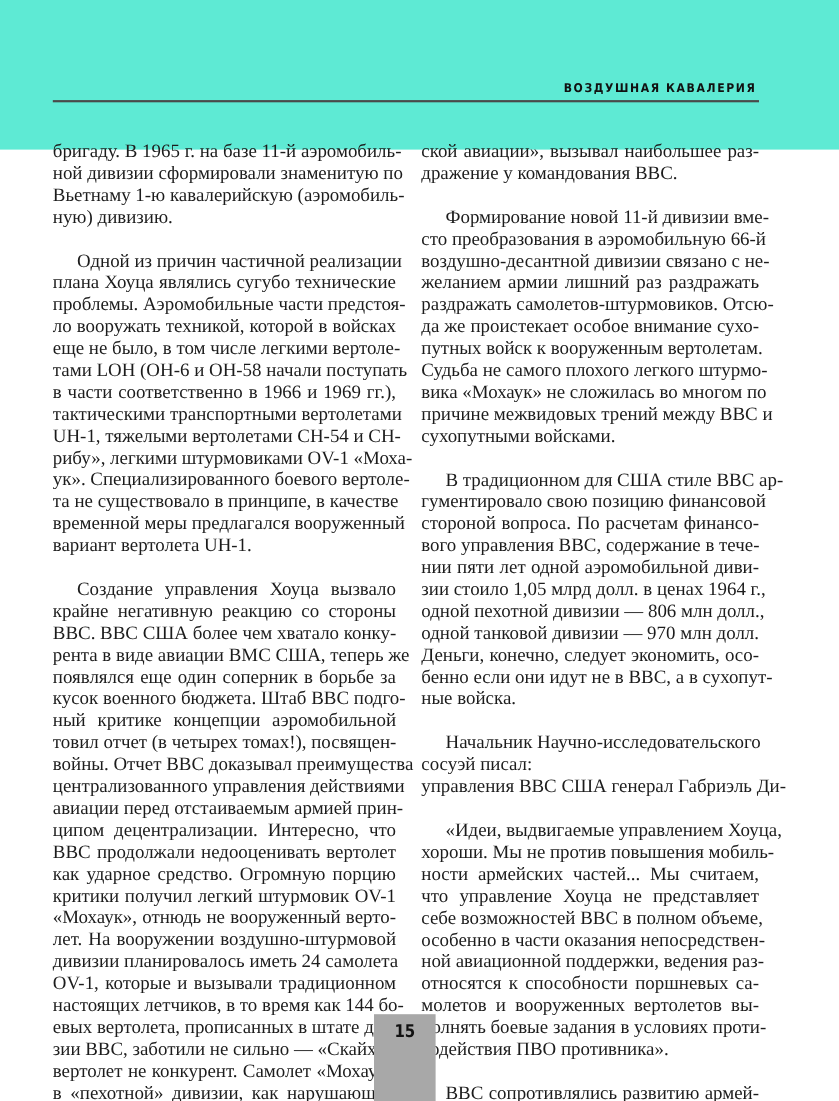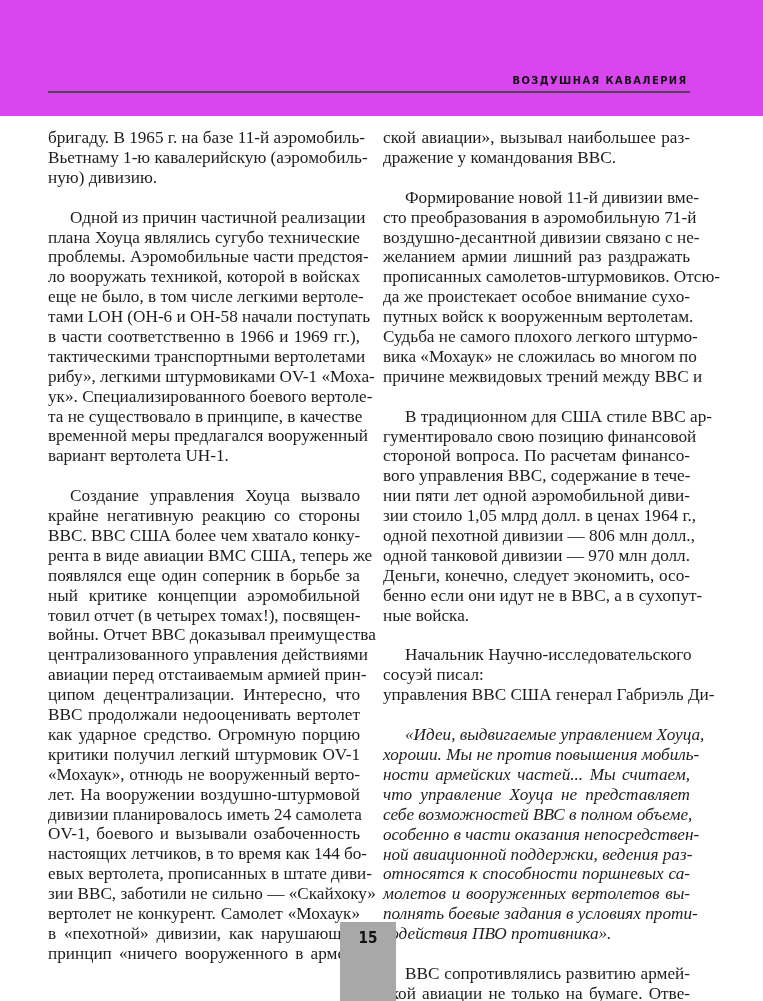--- a/index.html
+++ b/index.html
@@ -2,22 +2,22 @@
 <html><head>
 <meta charset="utf-8">
 <style>
   html, body { margin: 0; padding: 0; }
   body {
     width: 763px; height: 1001px; position: relative; overflow: hidden;
     background: #ffffff; color: #1c1c1c;
     font-family: "DejaVu Serif", "Liberation Serif", serif;
   }
   .header-band {
-    position: absolute; left: 0; top: 0; width: 763px; height: 116px;
-    background: #d946ef;
+    position: absolute; left: 0; top: 0; width: 763px; height: 136px;
+    background: #5eead4;
   }
   .running-title {
     position: absolute; right: 75px; top: 74px;
     font-family: "DejaVu Sans", "Liberation Sans", sans-serif;
     font-weight: bold; font-size: 11px; letter-spacing: 1.6px;
     color: #111; transform: scaleX(0.9); transform-origin: right center;
     white-space: nowrap;
   }
   .header-rule {
     position: absolute; left: 48px; top: 91px; width: 642px; height: 2px;
@@ -29,21 +29,21 @@
     font-size: 17.2px; line-height: 19.9px;
   }
   .col-left { left: 48px; width: 312px; }
   .col-right { left: 383px; width: 307px; }
   .line {
     display: block; white-space: nowrap; text-align: justify;
     text-align-last: justify; height: 19.9px; overflow: visible;
   }
   .line.last { text-align-last: left; }
   .line.indent { padding-left: 22px; margin-top: 20px; }
-  .line.italic { font-style: italic; }
+  .line.italic { }
   .page-number-box {
     position: absolute; left: 340px; top: 922px; width: 56px; height: 79px;
     background: #a8a8a8;
   }
   .page-number {
     position: absolute; left: 0; top: 6px; width: 56px; text-align: center;
     font-family: "DejaVu Sans", "Liberation Sans", sans-serif;
     font-weight: bold; font-size: 16px; color: #111;
     transform: scaleX(0.85);
   }
@@ -51,73 +51,77 @@
 </head>
 <body>
 
 <div class="header-band">
   <div class="running-title">ВОЗДУШНАЯ КАВАЛЕРИЯ</div>
   <div class="header-rule"></div>
 </div>
 
 <div class="column col-left" id="col-left">
     <span class="line ">бригаду. В 1965 г. на базе 11-й аэромобиль-</span>
+    <span class="line ">ной дивизии сформировали знаменитую по</span>
     <span class="line ">Вьетнаму 1-ю кавалерийскую (аэромобиль-</span>
     <span class="line last">ную) дивизию.</span>
     <span class="line indent">Одной из причин частичной реализации</span>
     <span class="line ">плана Хоуца являлись сугубо технические</span>
     <span class="line ">проблемы. Аэромобильные части предстоя-</span>
     <span class="line ">ло вооружать техникой, которой в войсках</span>
     <span class="line ">еще не было, в том числе легкими вертоле-</span>
     <span class="line ">тами LOH (OH-6 и OH-58 начали поступать</span>
     <span class="line ">в части соответственно в 1966 и 1969 гг.),</span>
     <span class="line ">тактическими транспортными вертолетами</span>
+    <span class="line ">UH-1, тяжелыми вертолетами CH-54 и CH-</span>
     <span class="line ">рибу», легкими штурмовиками OV-1 «Моха-</span>
     <span class="line ">ук». Специализированного боевого вертоле-</span>
     <span class="line ">та не существовало в принципе, в качестве</span>
     <span class="line ">временной меры предлагался вооруженный</span>
     <span class="line last">вариант вертолета UH-1.</span>
     <span class="line indent">Создание управления Хоуца вызвало</span>
     <span class="line ">крайне негативную реакцию со стороны</span>
     <span class="line ">ВВС. ВВС США более чем хватало конку-</span>
     <span class="line ">рента в виде авиации ВМС США, теперь же</span>
     <span class="line ">появлялся еще один соперник в борьбе за</span>
+    <span class="line ">кусок военного бюджета. Штаб ВВС подго-</span>
     <span class="line ">ный критике концепции аэромобильной</span>
     <span class="line ">товил отчет (в четырех томах!), посвящен-</span>
     <span class="line ">войны. Отчет ВВС доказывал преимущества</span>
     <span class="line ">централизованного управления действиями</span>
     <span class="line ">авиации перед отстаиваемым армией прин-</span>
     <span class="line ">ципом децентрализации. Интересно, что</span>
     <span class="line ">ВВС продолжали недооценивать вертолет</span>
     <span class="line ">как ударное средство. Огромную порцию</span>
     <span class="line ">критики получил легкий штурмовик OV-1</span>
     <span class="line ">«Мохаук», отнюдь не вооруженный верто-</span>
     <span class="line ">лет. На вооружении воздушно-штурмовой</span>
     <span class="line ">дивизии планировалось иметь 24 самолета</span>
-    <span class="line ">OV-1, боевого и вызывали озабоченность</span>
+    <span class="line ">OV-1, которые и вызывали традиционном</span>
     <span class="line ">настоящих летчиков, в то время как 144 бо-</span>
     <span class="line ">евых вертолета, прописанных в штате диви-</span>
     <span class="line ">зии ВВС, заботили не сильно — «Скайхоку»</span>
     <span class="line ">вертолет не конкурент. Самолет «Мохаук»</span>
     <span class="line ">в «пехотной» дивизии, как нарушающий</span>
     <span class="line ">принцип «ничего вооруженного в армей-</span>
   </div>
 <div class="column col-right" id="col-right">
     <span class="line ">ской авиации», вызывал наибольшее раз-</span>
     <span class="line last">дражение у командования ВВС.</span>
     <span class="line indent">Формирование новой 11-й дивизии вме-</span>
-    <span class="line ">сто преобразования в аэромобильную 71-й</span>
+    <span class="line ">сто преобразования в аэромобильную 66-й</span>
     <span class="line ">воздушно-десантной дивизии связано с не-</span>
     <span class="line ">желанием армии лишний раз раздражать</span>
-    <span class="line ">прописанных самолетов-штурмовиков. Отсю-</span>
+    <span class="line ">раздражать самолетов-штурмовиков. Отсю-</span>
     <span class="line ">да же проистекает особое внимание сухо-</span>
     <span class="line ">путных войск к вооруженным вертолетам.</span>
     <span class="line ">Судьба не самого плохого легкого штурмо-</span>
     <span class="line ">вика «Мохаук» не сложилась во многом по</span>
     <span class="line ">причине межвидовых трений между ВВС и</span>
+    <span class="line last">сухопутными войсками.</span>
     <span class="line indent">В традиционном для США стиле ВВС ар-</span>
     <span class="line ">гументировало свою позицию финансовой</span>
     <span class="line ">стороной вопроса. По расчетам финансо-</span>
     <span class="line ">вого управления ВВС, содержание в тече-</span>
     <span class="line ">нии пяти лет одной аэромобильной диви-</span>
     <span class="line ">зии стоило 1,05 млрд долл. в ценах 1964 г.,</span>
     <span class="line ">одной пехотной дивизии — 806 млн долл.,</span>
     <span class="line ">одной танковой дивизии — 970 млн долл.</span>
     <span class="line ">Деньги, конечно, следует экономить, осо-</span>
     <span class="line ">бенно если они идут не в ВВС, а в сухопут-</span>

